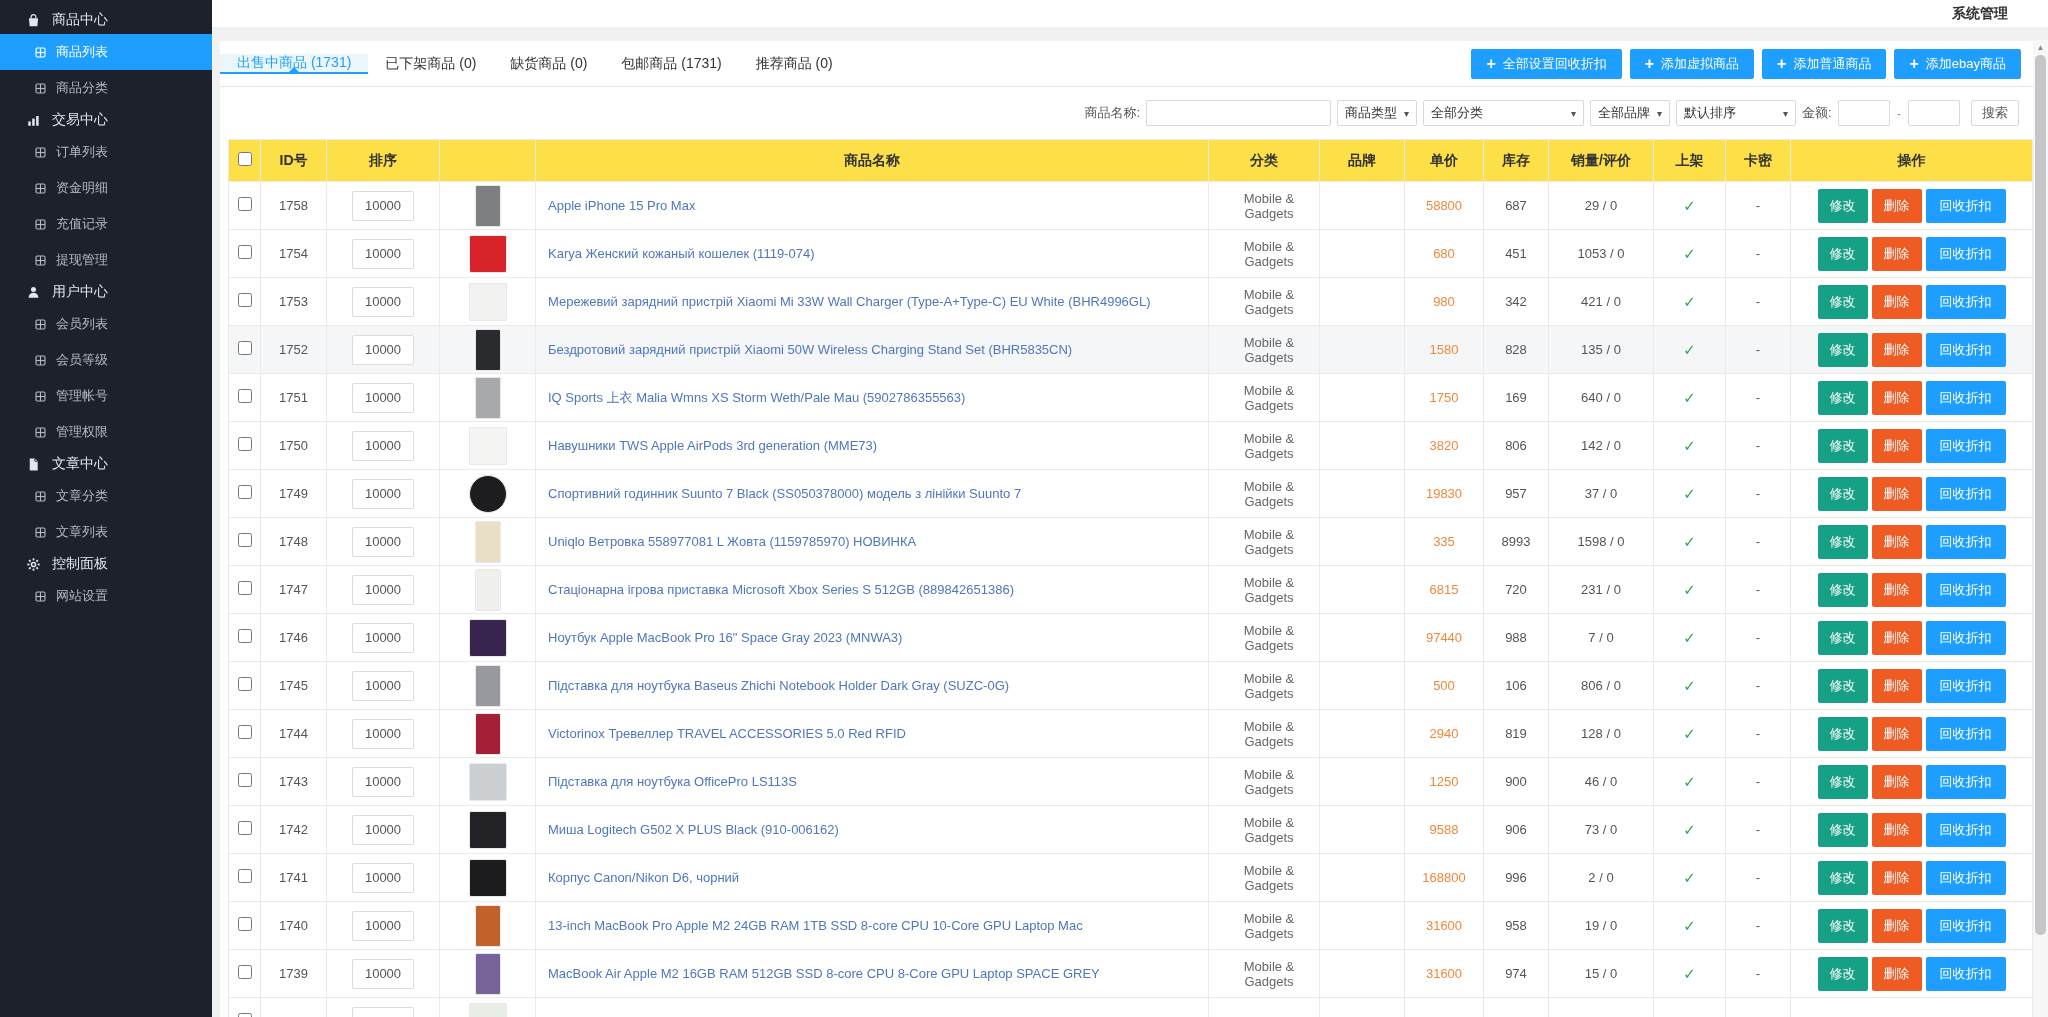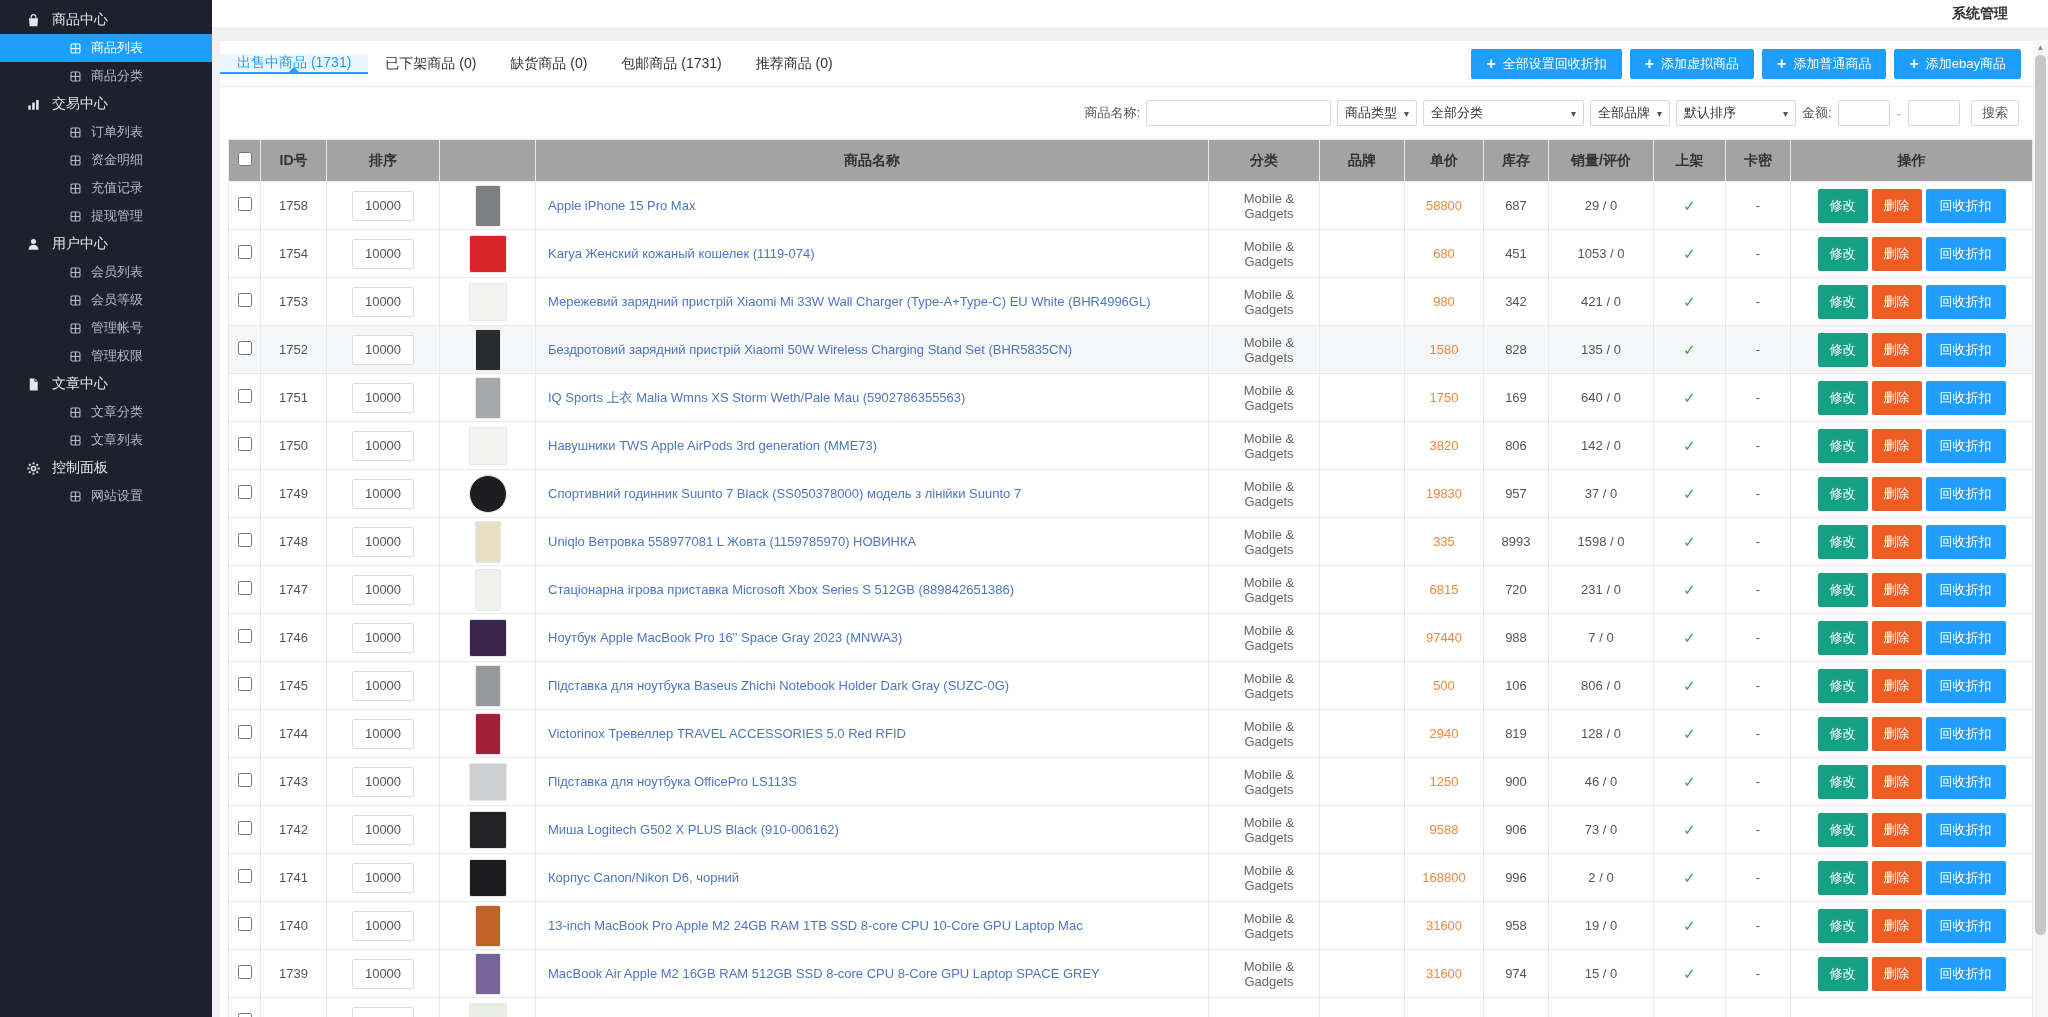--- a/index.html
+++ b/index.html
@@ -4,21 +4,21 @@
 <style>
   *{box-sizing:border-box;margin:0;padding:0}
   html,body{width:2048px;height:1017px;overflow:hidden}
   body{font-family:"Liberation Sans","DejaVu Sans",sans-serif;background:#f1f1f2}
   .app{display:flex;width:100%;height:100%}
 
   
   .sidebar{width:212px;min-width:212px;height:100%;background:#1d212b;color:#dfe1e6;padding-top:6px}
   .sidebar-title{font-size:21px;font-weight:bold;color:#fff;text-align:center;padding:4px 0 14px;letter-spacing:2px}
   .sgroup{display:flex;align-items:center;height:28px;padding-left:26px;gap:11px;font-size:14px;color:#e4e6eb;cursor:pointer}
-  .sitem{display:flex;align-items:center;height:28px;padding-left:69px;gap:9px;font-size:13px;color:#b4b9c4;cursor:pointer}
+  .sitem{display:flex;align-items:center;height:36px;padding-left:34px;gap:9px;font-size:13px;color:#b4b9c4;cursor:pointer}
   .sitem.active{background:#1e9fff;color:#fff}
   .sicon{display:flex;align-items:center;justify-content:center}
   .sicon svg{display:block}
 
   
   .main{flex:1;display:flex;flex-direction:column;height:100%}
   .topbar{height:27px;background:#fff;display:flex;align-items:center;justify-content:flex-end;padding-right:40px}
   .admin-link{font-size:14px;font-weight:bold;color:#333;cursor:pointer}
   .panel{margin:14px 15px 0 8px;background:#fff;flex:1;overflow:hidden}
 
@@ -39,21 +39,21 @@
   .finput.amt{width:52px}
   .fselect{height:26px;border:1px solid #d9d9d9;border-radius:2px;display:flex;align-items:center;justify-content:space-between;padding:0 7px;font-size:13px;color:#333;background:#fff;cursor:pointer}
   .w80{width:80px}.w135{width:161px}.w120{width:120px}
   .chev{font-size:10px;color:#555;margin-left:5px}
   .search-btn{height:26px;border:1px solid #d9d9d9;background:#fff;border-radius:2px;font-size:13px;color:#555;padding:0 10px;cursor:pointer;margin-left:5px}
   .dash{color:#999;margin:0 1px}
 
   
   table{border-collapse:collapse;margin-left:8px;width:calc(100% - 8px);table-layout:fixed;font-size:13px;color:#555}
   th,td{border:1px solid #eaeaea;text-align:center;padding:0;overflow:hidden}
-  th{height:42px;font-size:14px;color:#333;background:#a3a3a3}
+  th{height:42px;font-size:14px;color:#333;background:#fde047}
   td{height:48px;background:#fff}
   tr.hover td{background:#f5f6f7}
   .c-cb{width:32px}.c-id{width:66px}.c-sort{width:113px}.c-img{width:96px}
   .c-cat{width:111px}.c-brand{width:85px}.c-price{width:79px}.c-stock{width:65px}
   .c-sales{width:105px}.c-listed{width:72px}.c-card{width:65px}.c-act{width:242px}
   td.c-name{text-align:left;padding-left:12px}
   td.c-cat{text-align:center;padding-left:10px;color:#666}
   .pname{color:#4e77bd;text-decoration:none;cursor:pointer}
   .price{color:#f0883a}
   .check{color:#2fa54c;font-size:15px;font-weight:bold}

